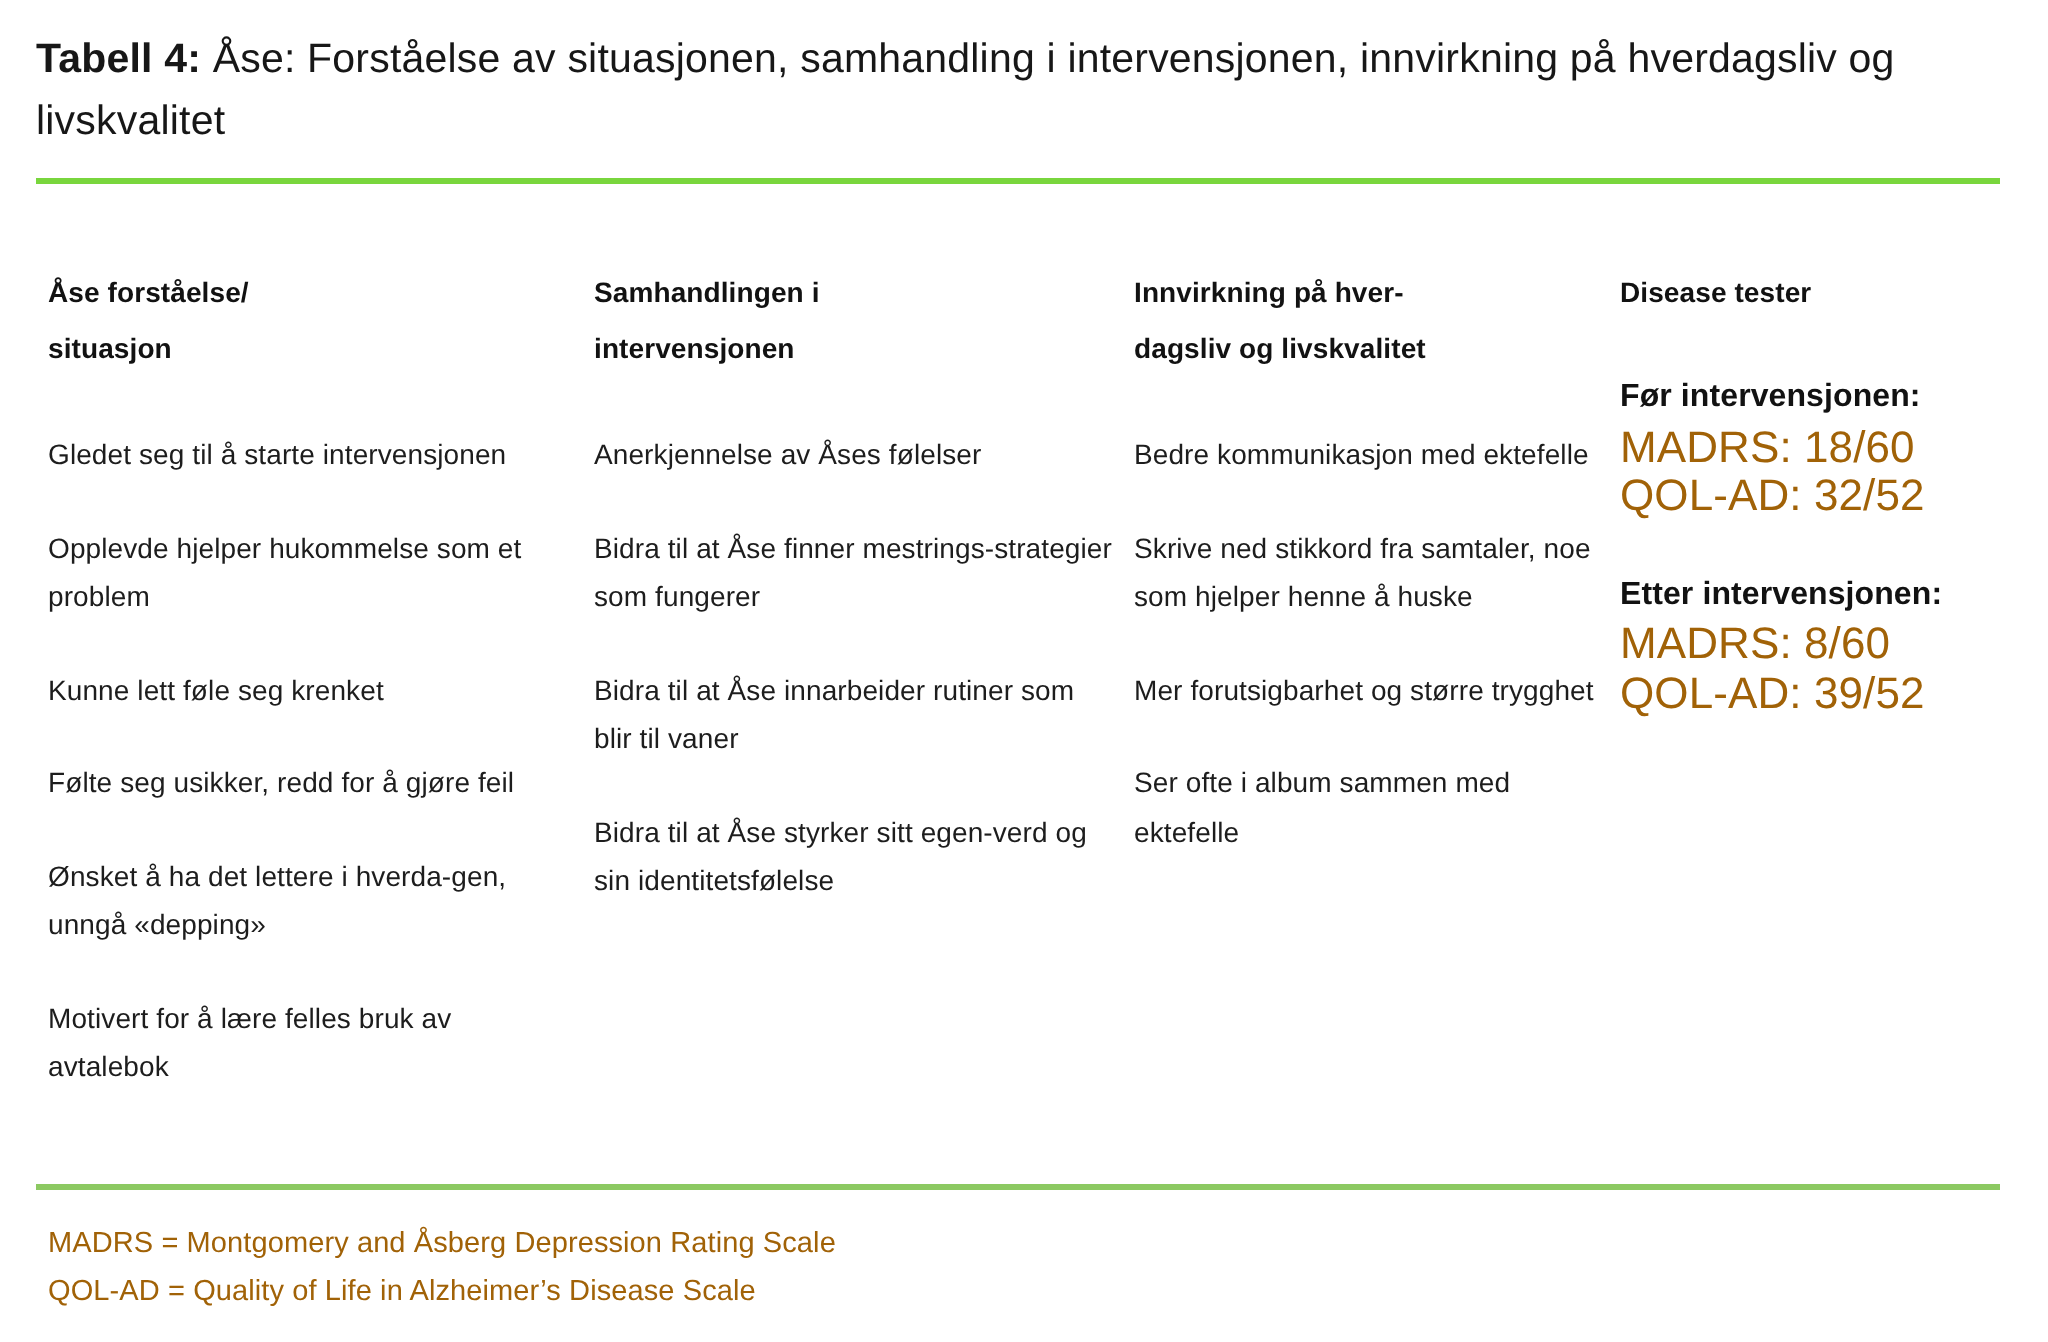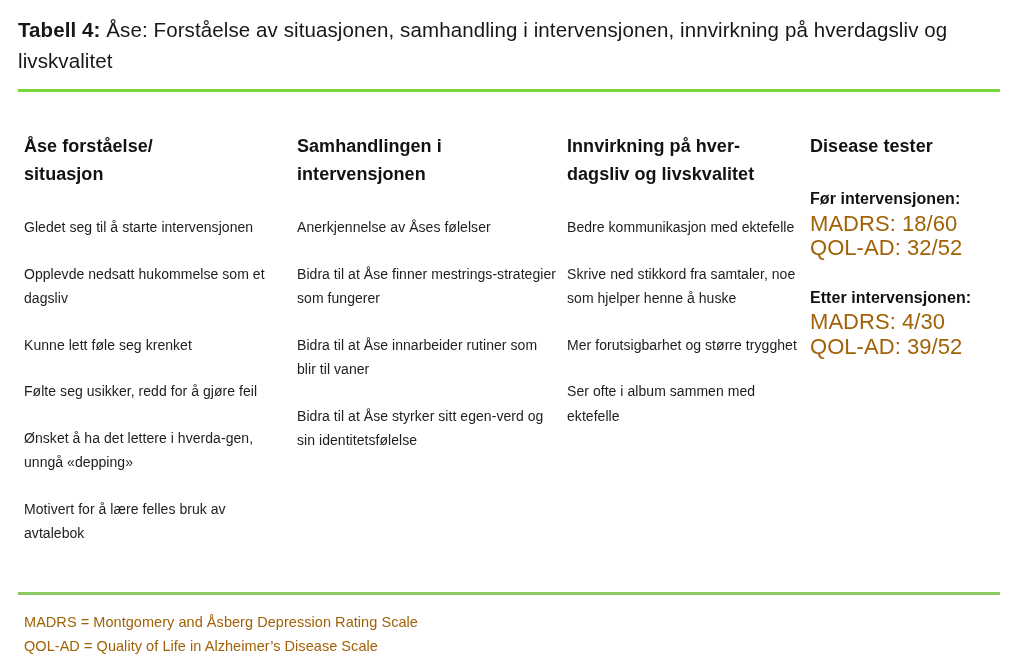--- a/index.html
+++ b/index.html
@@ -72,21 +72,21 @@
     position: absolute;
     top: 0;
   }
   .col-1 { left: 24px;  width: 262px; }
   .col-2 { left: 297px; width: 262px; }
   .col-3 { left: 567px; width: 232px; }
   .col-4 { left: 810px; width: 200px; }
 
   .col-head {
     font-weight: 700;
-    font-size: 18px;
+    font-size: 14px;
     line-height: 28px;
     color: #121212;
     margin: 0 0 16px 0;
     letter-spacing: 0.05px;
   }
 
   .col-body {
     margin-top: 27px;
   }
 
@@ -145,21 +145,21 @@
 
   <div class="table">
 
     <div class="col col-1">
       <h2 class="col-head">
         <span>Åse forståelse/</span><br>
         <span>situasjon</span>
       </h2>
       <div class="col-body">
         <p class="entry">Gledet seg til å starte intervensjonen</p>
-        <p class="entry">Opplevde nedsatt hukommelse som et dagsliv</p>
+        <p class="entry">Opplevde hjelper hukommelse som et problem</p>
         <p class="entry">Kunne lett føle seg krenket</p>
         <p class="entry">Følte seg usikker, redd for å gjøre feil</p>
         <p class="entry">Ønsket å ha det lettere i hverda-gen, unngå «depping»</p>
         <p class="entry">Motivert for å lære felles bruk av avtalebok</p>
       </div>
     </div>
 
     <div class="col col-2">
       <h2 class="col-head">
         <span>Samhandlingen i</span><br>
@@ -191,21 +191,21 @@
         <span>Disease tester</span>
       </h2>
       <div class="col-body">
         <div class="result-group">
           <div class="result-head">Før intervensjonen:</div>
           <div class="result-line">MADRS: 18/60</div>
           <div class="result-line">QOL-AD: 32/52</div>
         </div>
         <div class="result-group">
           <div class="result-head">Etter intervensjonen:</div>
-          <div class="result-line">MADRS: 4/30</div>
+          <div class="result-line">MADRS: 8/60</div>
           <div class="result-line">QOL-AD: 39/52</div>
         </div>
       </div>
     </div>
 
   </div>
 
   <div class="rule rule-bottom"></div>
 
   <div class="notes">

